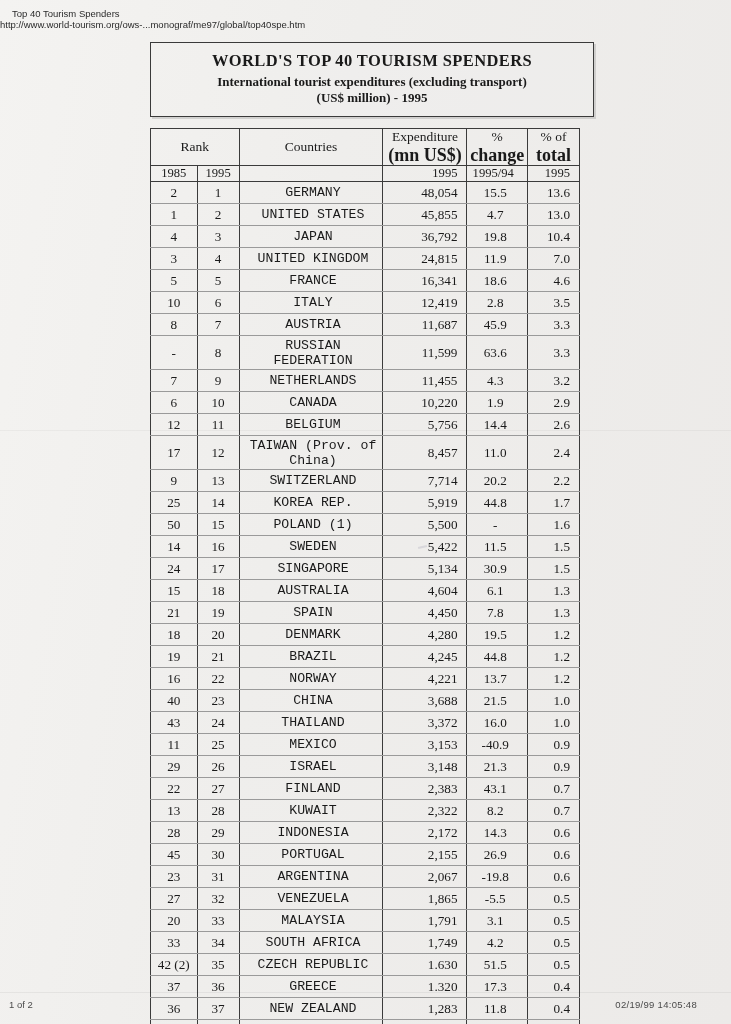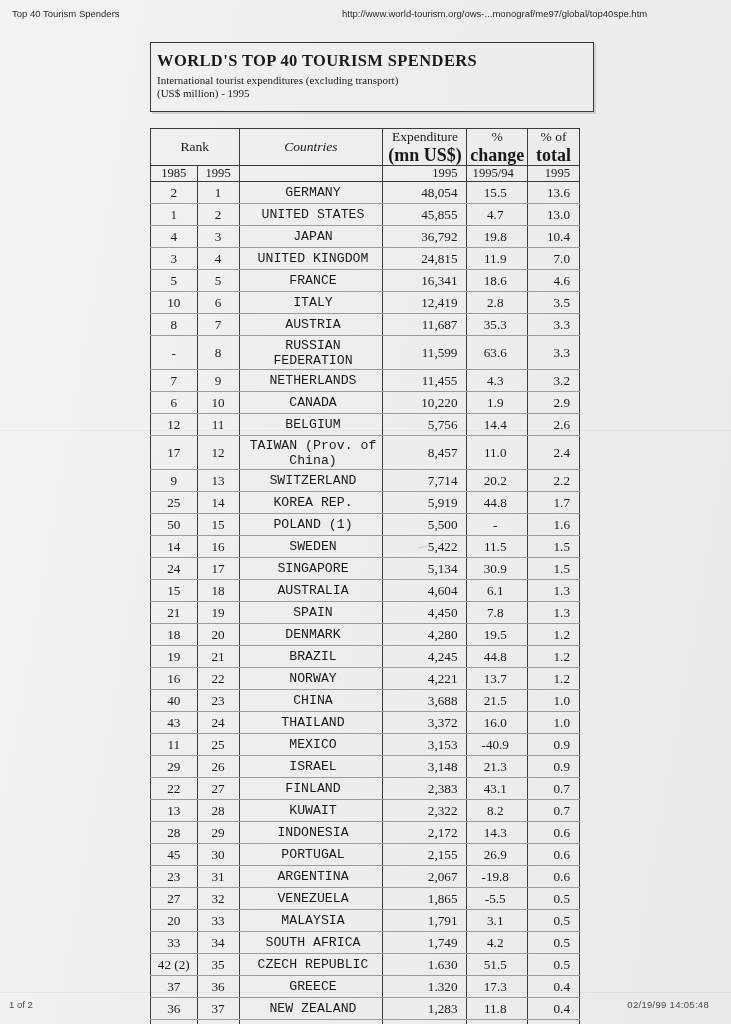--- a/index.html
+++ b/index.html
@@ -24,20 +24,21 @@
   
   .print-header {
     position: absolute;
     top: 8px;
     left: 0;
     width: 731px;
     display: flex;
     font-family: "Liberation Sans", sans-serif;
     font-size: 9.5px;
     color: #2a2a2a;
+    flex-direction: column;
   }
   .print-header .ph-left {
     padding-left: 12px;
     width: 330px;
   }
   .print-header .ph-right {
     flex: 1;
     text-align: left;
   }
   .print-footer {
@@ -48,46 +49,47 @@
     display: flex;
     font-family: "Liberation Sans", sans-serif;
     font-size: 9.5px;
     color: #4a4a4a;
   }
   .print-footer .pf-left {
     padding-left: 9px;
     flex: 1;
   }
   .print-footer .pf-right {
-    padding-right: 22px;
+    padding-right: 34px;
     text-align: right;
     letter-spacing: 0.3px;
   }
 
   
   .title-block {
     position: absolute;
     left: 150px;
     top: 42px;
     width: 430px;
     border: 1px solid #3a3a3a;
     border-top-width: 1px;
     padding: 8px 6px 10px 6px;
+    text-align: center;
     box-shadow: 2px 2px 0 rgba(120,120,120,0.25);
     background: rgba(255,255,255,0.05);
   }
   .title-block .t1 {
     font-weight: bold;
     font-size: 16.5px;
     letter-spacing: 0.4px;
     margin-bottom: 3px;
   }
   .title-block .t2 {
-    font-weight: normal;
-    font-size: 11px;
+    font-weight: bold;
+    font-size: 13px;
     line-height: 1.22;
   }
 
   
   .table-wrap {
     position: absolute;
     left: 150px;
     top: 128px;
     width: 430px;
   }
@@ -129,21 +131,21 @@
     height: 18px;
   }
   td.c-rank85 { width: 54px; text-align: center; }
   td.c-rank95 { width: 46px; text-align: center; }
   td.c-country { width: 166px; text-align: center; padding-left: 8px !important; font-family: Liberation Mono, monospace; }
   td.c-exp { width: 84px; text-align: right; padding-right: 9px !important; }
   td.c-chg { width: 52px; text-align: center; padding-right: 8px !important; }
   td.c-tot { width: 50px; text-align: right; padding-right: 9px !important; }
 
   .hdr-rank { width: 100px; }
-  .hdr-country { width: 166px; font-style: italic; }
+  .hdr-country { width: 166px; }
   .hdr-exp { width: 84px; }
   .hdr-chg { width: 52px; }
   .hdr-tot { width: 50px; }
 
   
   .scanmark {
     position: absolute;
     background: rgba(150,150,170,0.25);
   }
   .mark-a { left: 418px; top: 546px; width: 9px; height: 2px; transform: rotate(-14deg); }
@@ -239,21 +241,21 @@
             <td class="c-country">ITALY</td>
             <td class="c-exp">12,419</td>
             <td class="c-chg">2.8</td>
             <td class="c-tot">3.5</td>
           </tr>
           <tr class="data">
             <td class="c-rank85">8</td>
             <td class="c-rank95">7</td>
             <td class="c-country">AUSTRIA</td>
             <td class="c-exp">11,687</td>
-            <td class="c-chg">35.3</td>
+            <td class="c-chg">45.9</td>
             <td class="c-tot">3.3</td>
           </tr>
           <tr class="data">
             <td class="c-rank85">-</td>
             <td class="c-rank95">8</td>
             <td class="c-country">RUSSIAN FEDERATION</td>
             <td class="c-exp">11,599</td>
             <td class="c-chg">63.6</td>
             <td class="c-tot">3.3</td>
           </tr>

